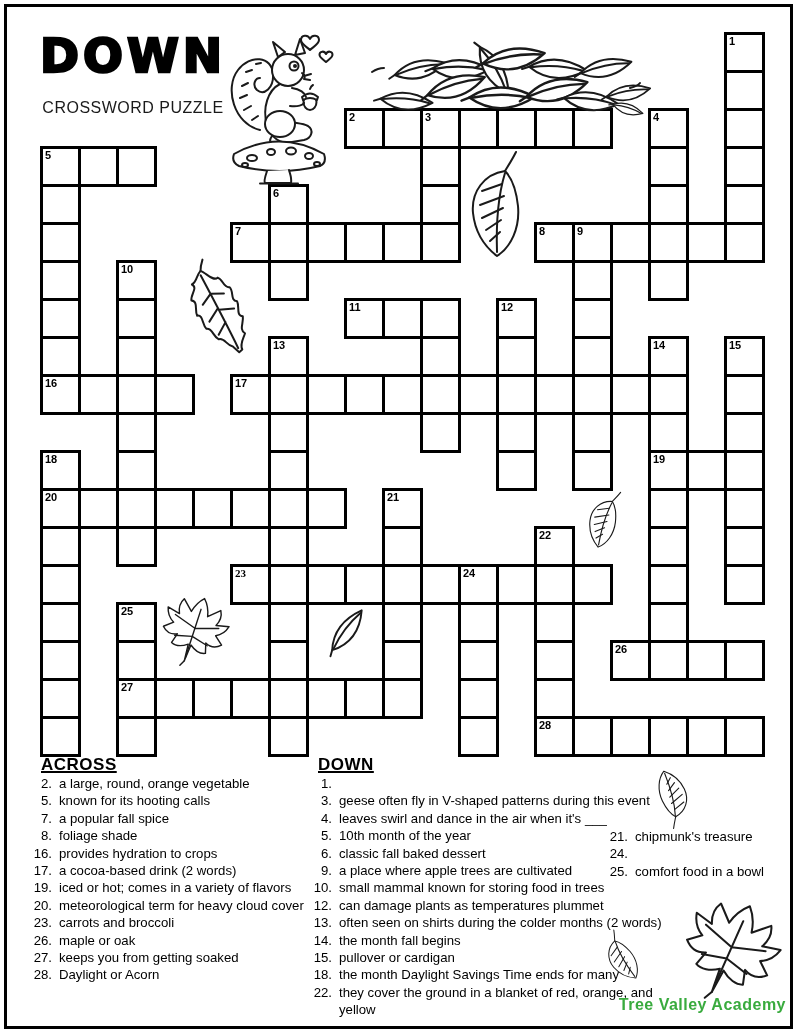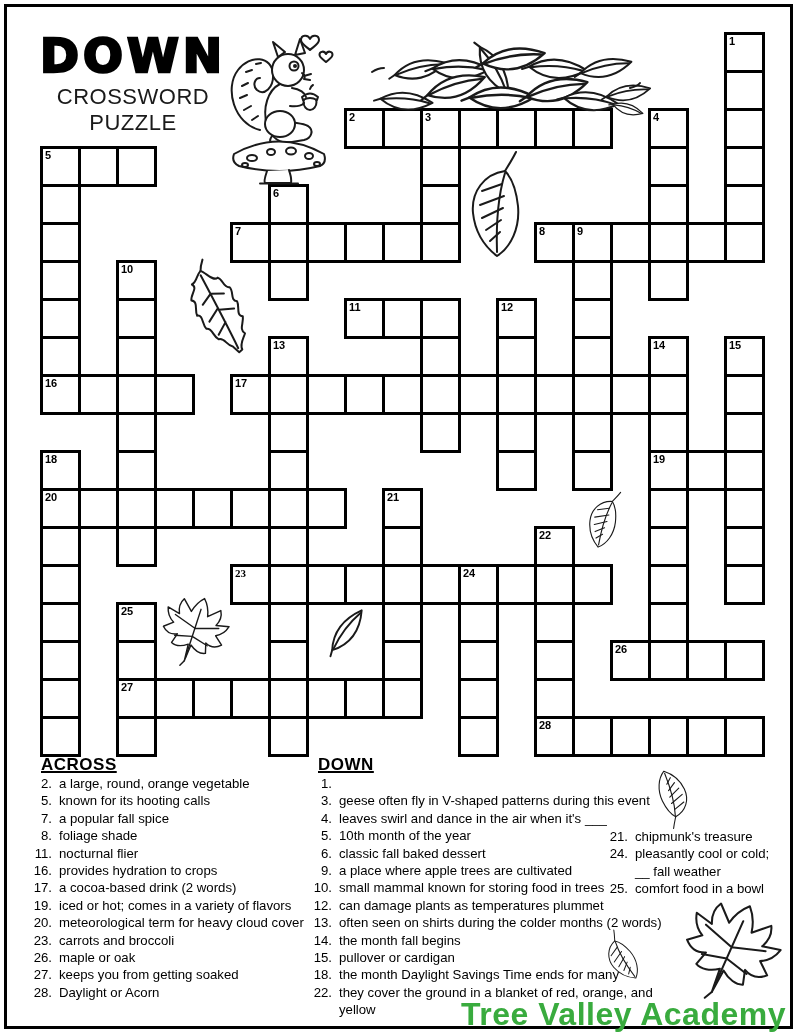--- a/index.html
+++ b/index.html
@@ -4,21 +4,21 @@
 <style>
   html,body{margin:0;padding:0;background:#888;}
   #page{position:relative;width:800px;height:1035px;background:#fff;
         font-family:"Liberation Sans",sans-serif;color:#000;overflow:hidden;margin:0 auto;}
   #frame{position:absolute;left:4px;top:4px;right:7px;bottom:6px;border:3px solid #000;pointer-events:none;}
 
   
   #title-block{position:absolute;left:28px;top:30px;width:210px;text-align:center;}
   #title-main{font-family:"DejaVu Sans",sans-serif;font-weight:bold;font-size:47px;line-height:52px;
               letter-spacing:4px;-webkit-text-stroke:2.5px #000;color:#000;}
-  #title-sub{font-size:22px;letter-spacing:0.5px;color:#1a1a1a;margin-top:2px;}
+  #title-sub{font-size:16px;letter-spacing:0.5px;color:#1a1a1a;margin-top:17px;}
 
   
   #grid{position:absolute;left:40px;top:32px;width:725px;height:725px;}
   .cell{position:absolute;width:41px;height:41px;box-sizing:border-box;
         border:3px solid #000;background:#fff;}
   .cnum{position:absolute;top:0px;left:2px;font-weight:bold;font-size:11px;line-height:12px;}
 
   
   .clue-header{position:absolute;font-weight:bold;font-size:17px;text-decoration:underline;
                text-decoration-thickness:2px;letter-spacing:0.5px;}
@@ -26,21 +26,21 @@
   #down-header{left:318px;top:755px;}
   .clue-list{position:absolute;}
   #across-list{left:26px;top:775px;width:300px;}
   #down-list{left:306px;top:775px;width:360px;}
   #down-extra-list{left:602px;top:828px;width:186px;}
   .clue{display:flex;font-size:13.2px;line-height:17.4px;}
   .clue .n{flex:none;width:26px;text-align:right;margin-right:7px;}
   .clue .t{white-space:pre-line;}
 
   
-  #footer-brand{position:absolute;right:14px;top:996px;font-weight:bold;font-size:32px;
+  #footer-brand{position:absolute;right:14px;top:996px;font-weight:bold;font-size:16px;
                 letter-spacing:0.5px;font-family:"Liberation Sans",sans-serif;}
 
   
   .deco{position:absolute;pointer-events:none;}
   .deco svg{display:block;overflow:visible;}
   .ln{fill:none;stroke:#1a1a1a;stroke-width:2;stroke-linecap:round;stroke-linejoin:round;}
   .lnw{fill:#fff;stroke:#1a1a1a;stroke-width:2;stroke-linecap:round;stroke-linejoin:round;}
 </style>
 </head>
 <body>
@@ -281,24 +281,20 @@
       </div>
       <div class="clue">
         <span class="n">7.</span>
         <span class="t">a popular fall spice</span>
       </div>
       <div class="clue">
         <span class="n">8.</span>
         <span class="t">foliage shade</span>
       </div>
       <div class="clue">
-        <span class="n">11.</span>
-        <span class="t">nocturnal flier</span>
-      </div>
-      <div class="clue">
         <span class="n">16.</span>
         <span class="t">provides hydration to crops</span>
       </div>
       <div class="clue">
         <span class="n">17.</span>
         <span class="t">a cocoa-based drink (2 words)</span>
       </div>
       <div class="clue">
         <span class="n">19.</span>
         <span class="t">iced or hot; comes in a variety of flavors</span>
@@ -377,22 +373,20 @@
         <span class="t">they cover the ground in a blanket of red, orange, and yellow</span>
       </div>
     </div>
   <div id="down-extra-list" class="clue-list">
       <div class="clue">
         <span class="n">21.</span>
         <span class="t">chipmunk's treasure</span>
       </div>
       <div class="clue">
         <span class="n">24.</span>
-        <span class="t">pleasantly cool or cold;
-__ fall weather</span>
       </div>
       <div class="clue">
         <span class="n">25.</span>
         <span class="t">comfort food in a bowl</span>
       </div>
     </div>
 
   <div id="footer-brand" style="color: rgb(57, 171, 62);">Tree Valley Academy</div>
 
   <svg width="0" height="0" style="position:absolute">

